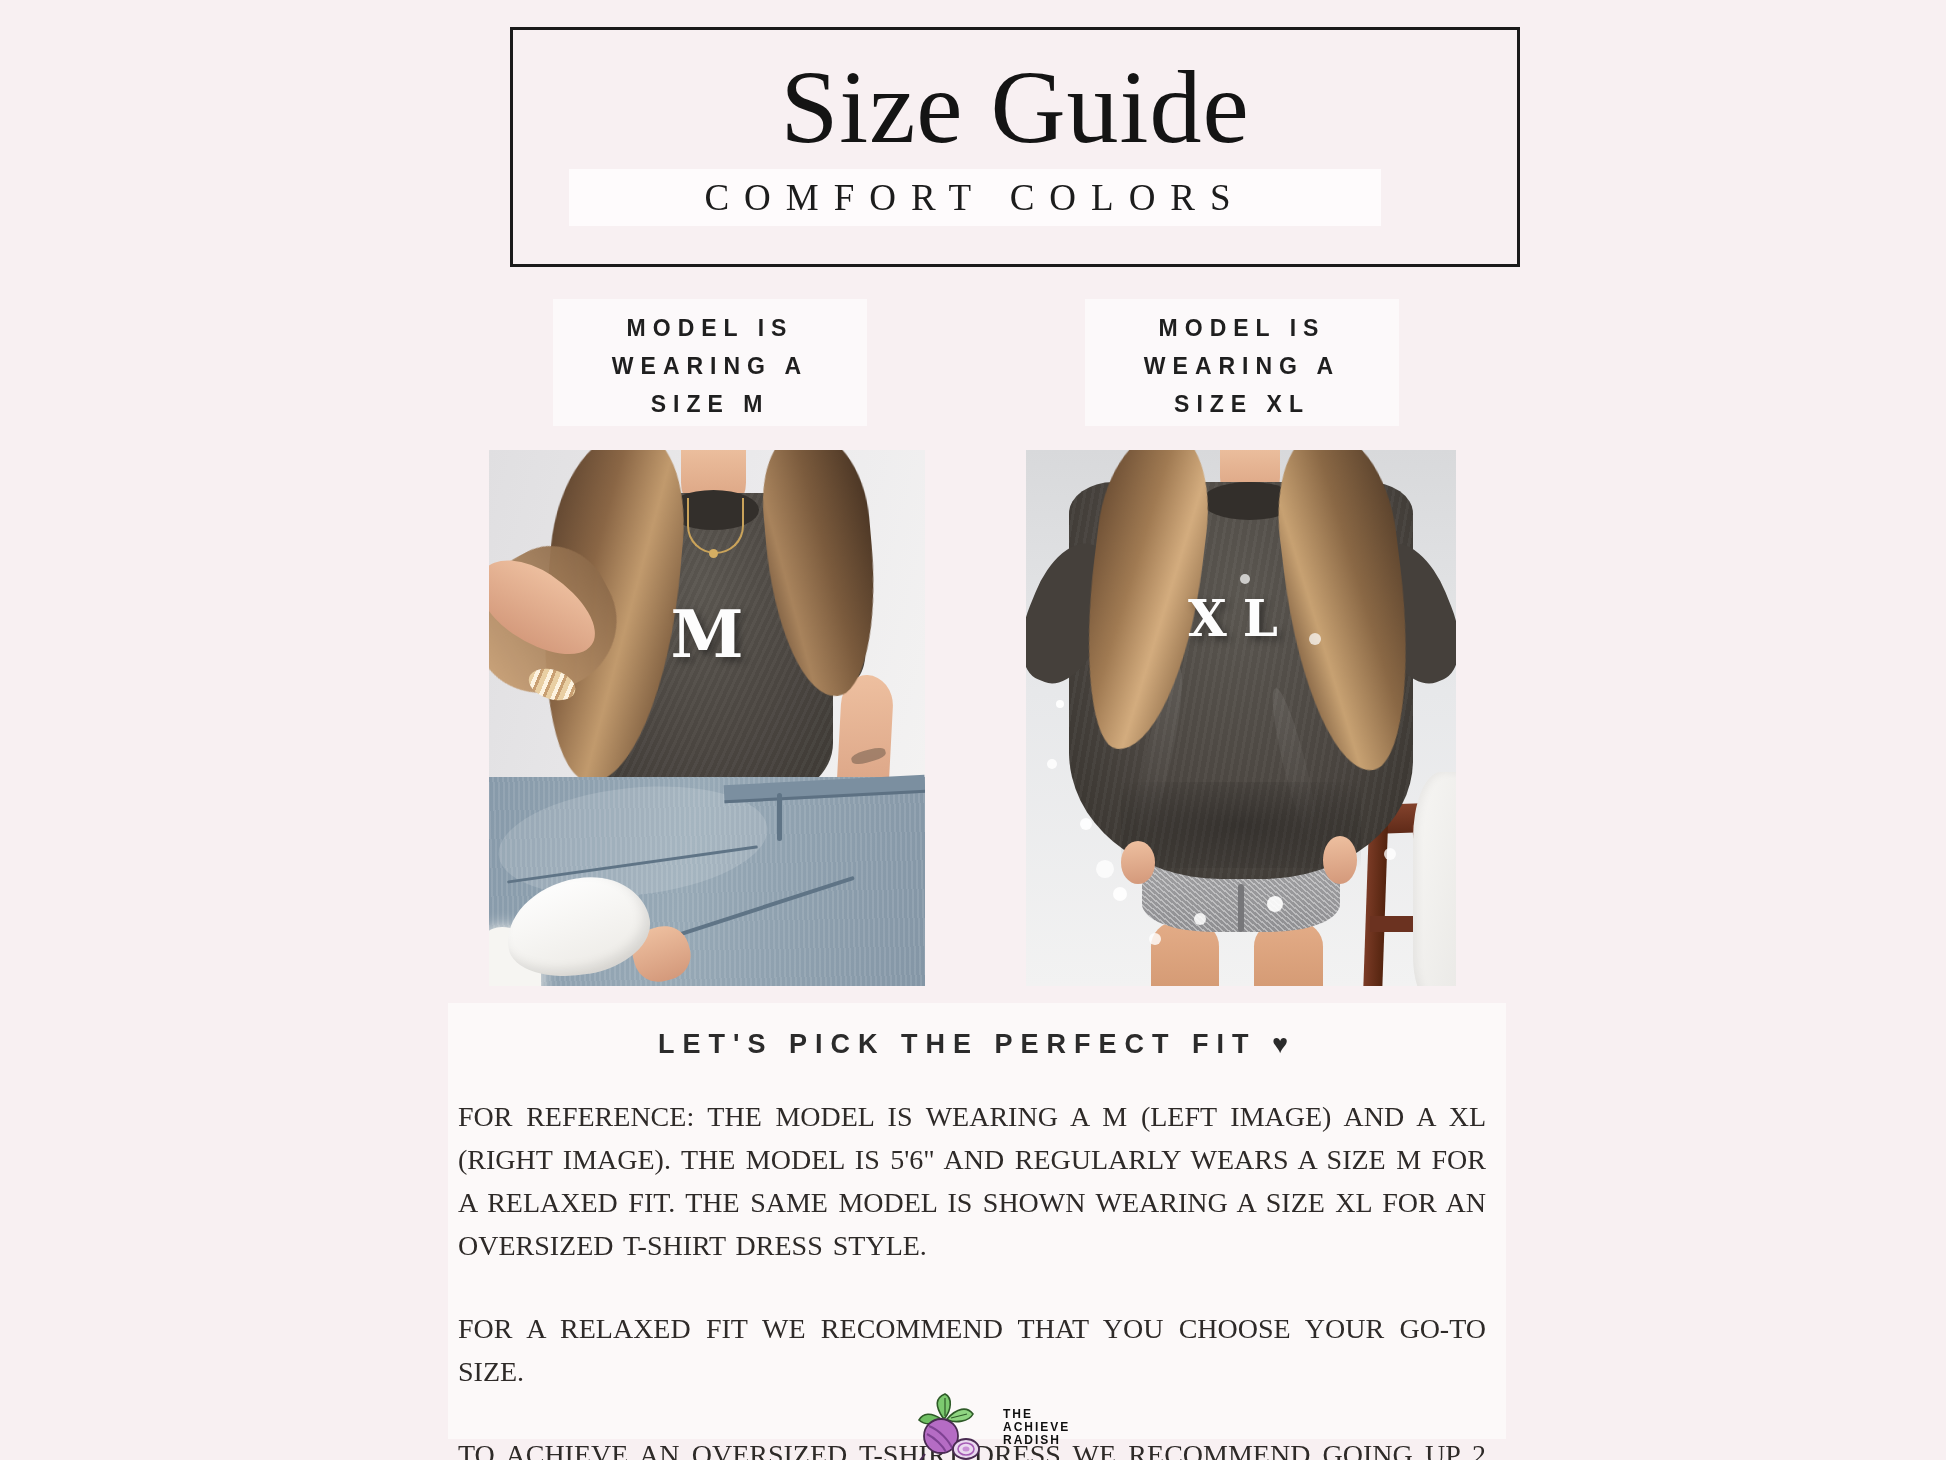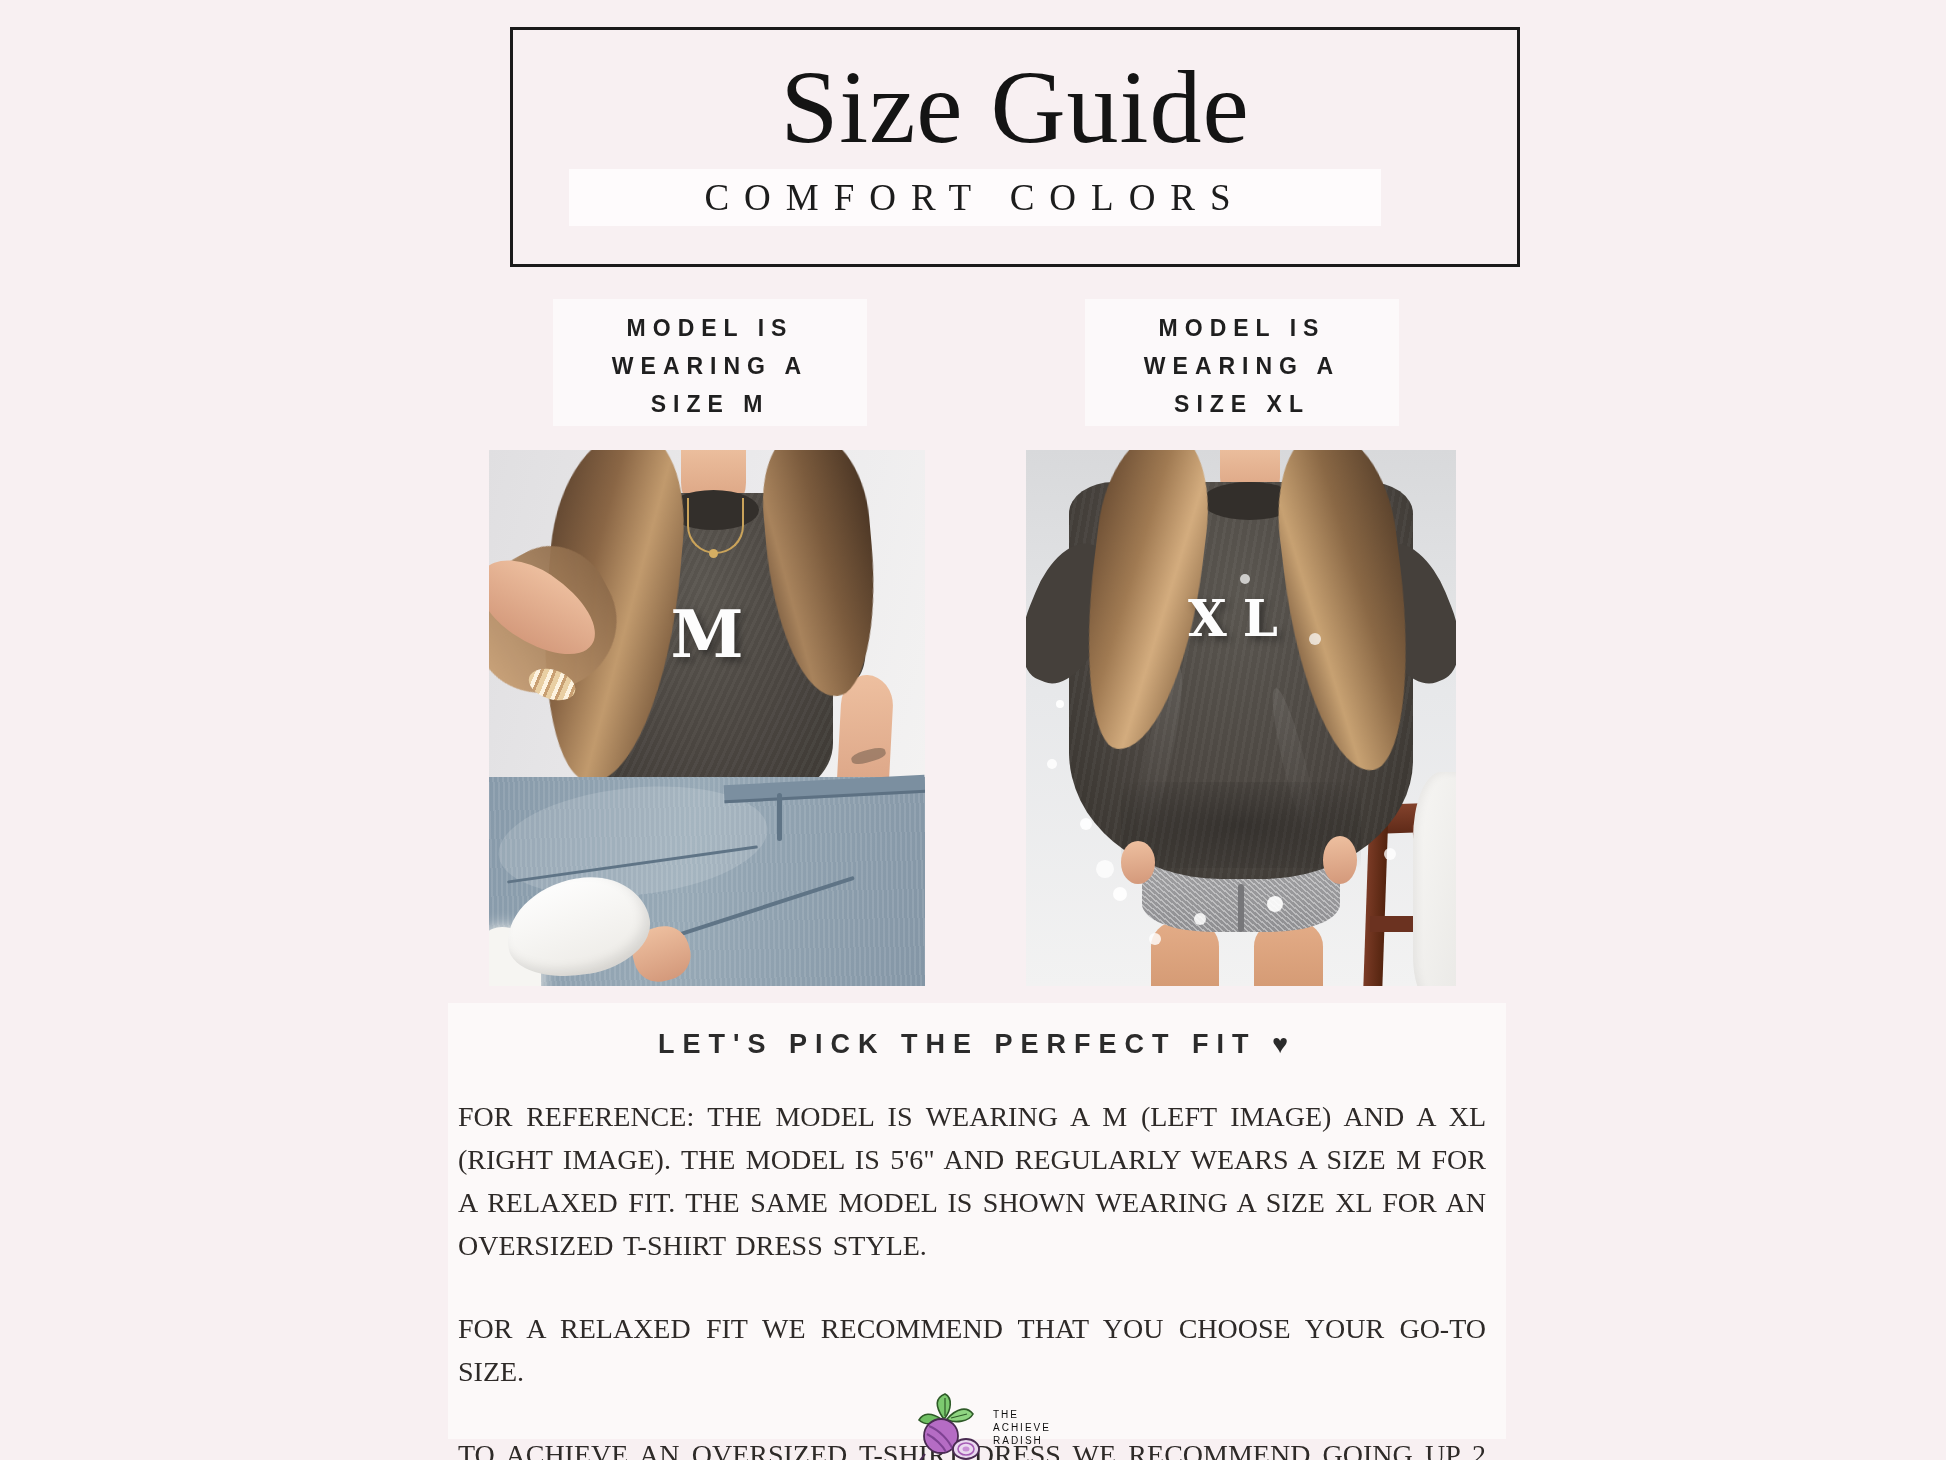--- a/index.html
+++ b/index.html
@@ -160,22 +160,22 @@
     left:10px;top:92px;width:1028px;
     font-family:"Liberation Serif", serif;font-size:28px;line-height:43px;
     color:#2e2a28;text-align:justify;word-spacing:3px;
   }
   .info-body p{margin:0 0 40px 0;}
   .info-body p:last-child{margin-bottom:0;}
 
   
   .footer-logo{left:905px;top:1392px;width:175px;height:68px;}
   .logo-text{
-    left:88px;top:16px;
-    font-size:10px;font-weight:400;letter-spacing:2px;line-height:13px;color:#0f0f0f;
+    left:98px;top:16px;
+    font-size:12px;font-weight:700;letter-spacing:2px;line-height:13px;color:#0f0f0f;
   }
   .logo-text span{display:block;}
 </style>
 </head>
 <body>
 
 <div class="abs title-box">
   <div class="abs title-text">Size Guide</div>
 </div>
 <div class="abs subtitle-bar">

